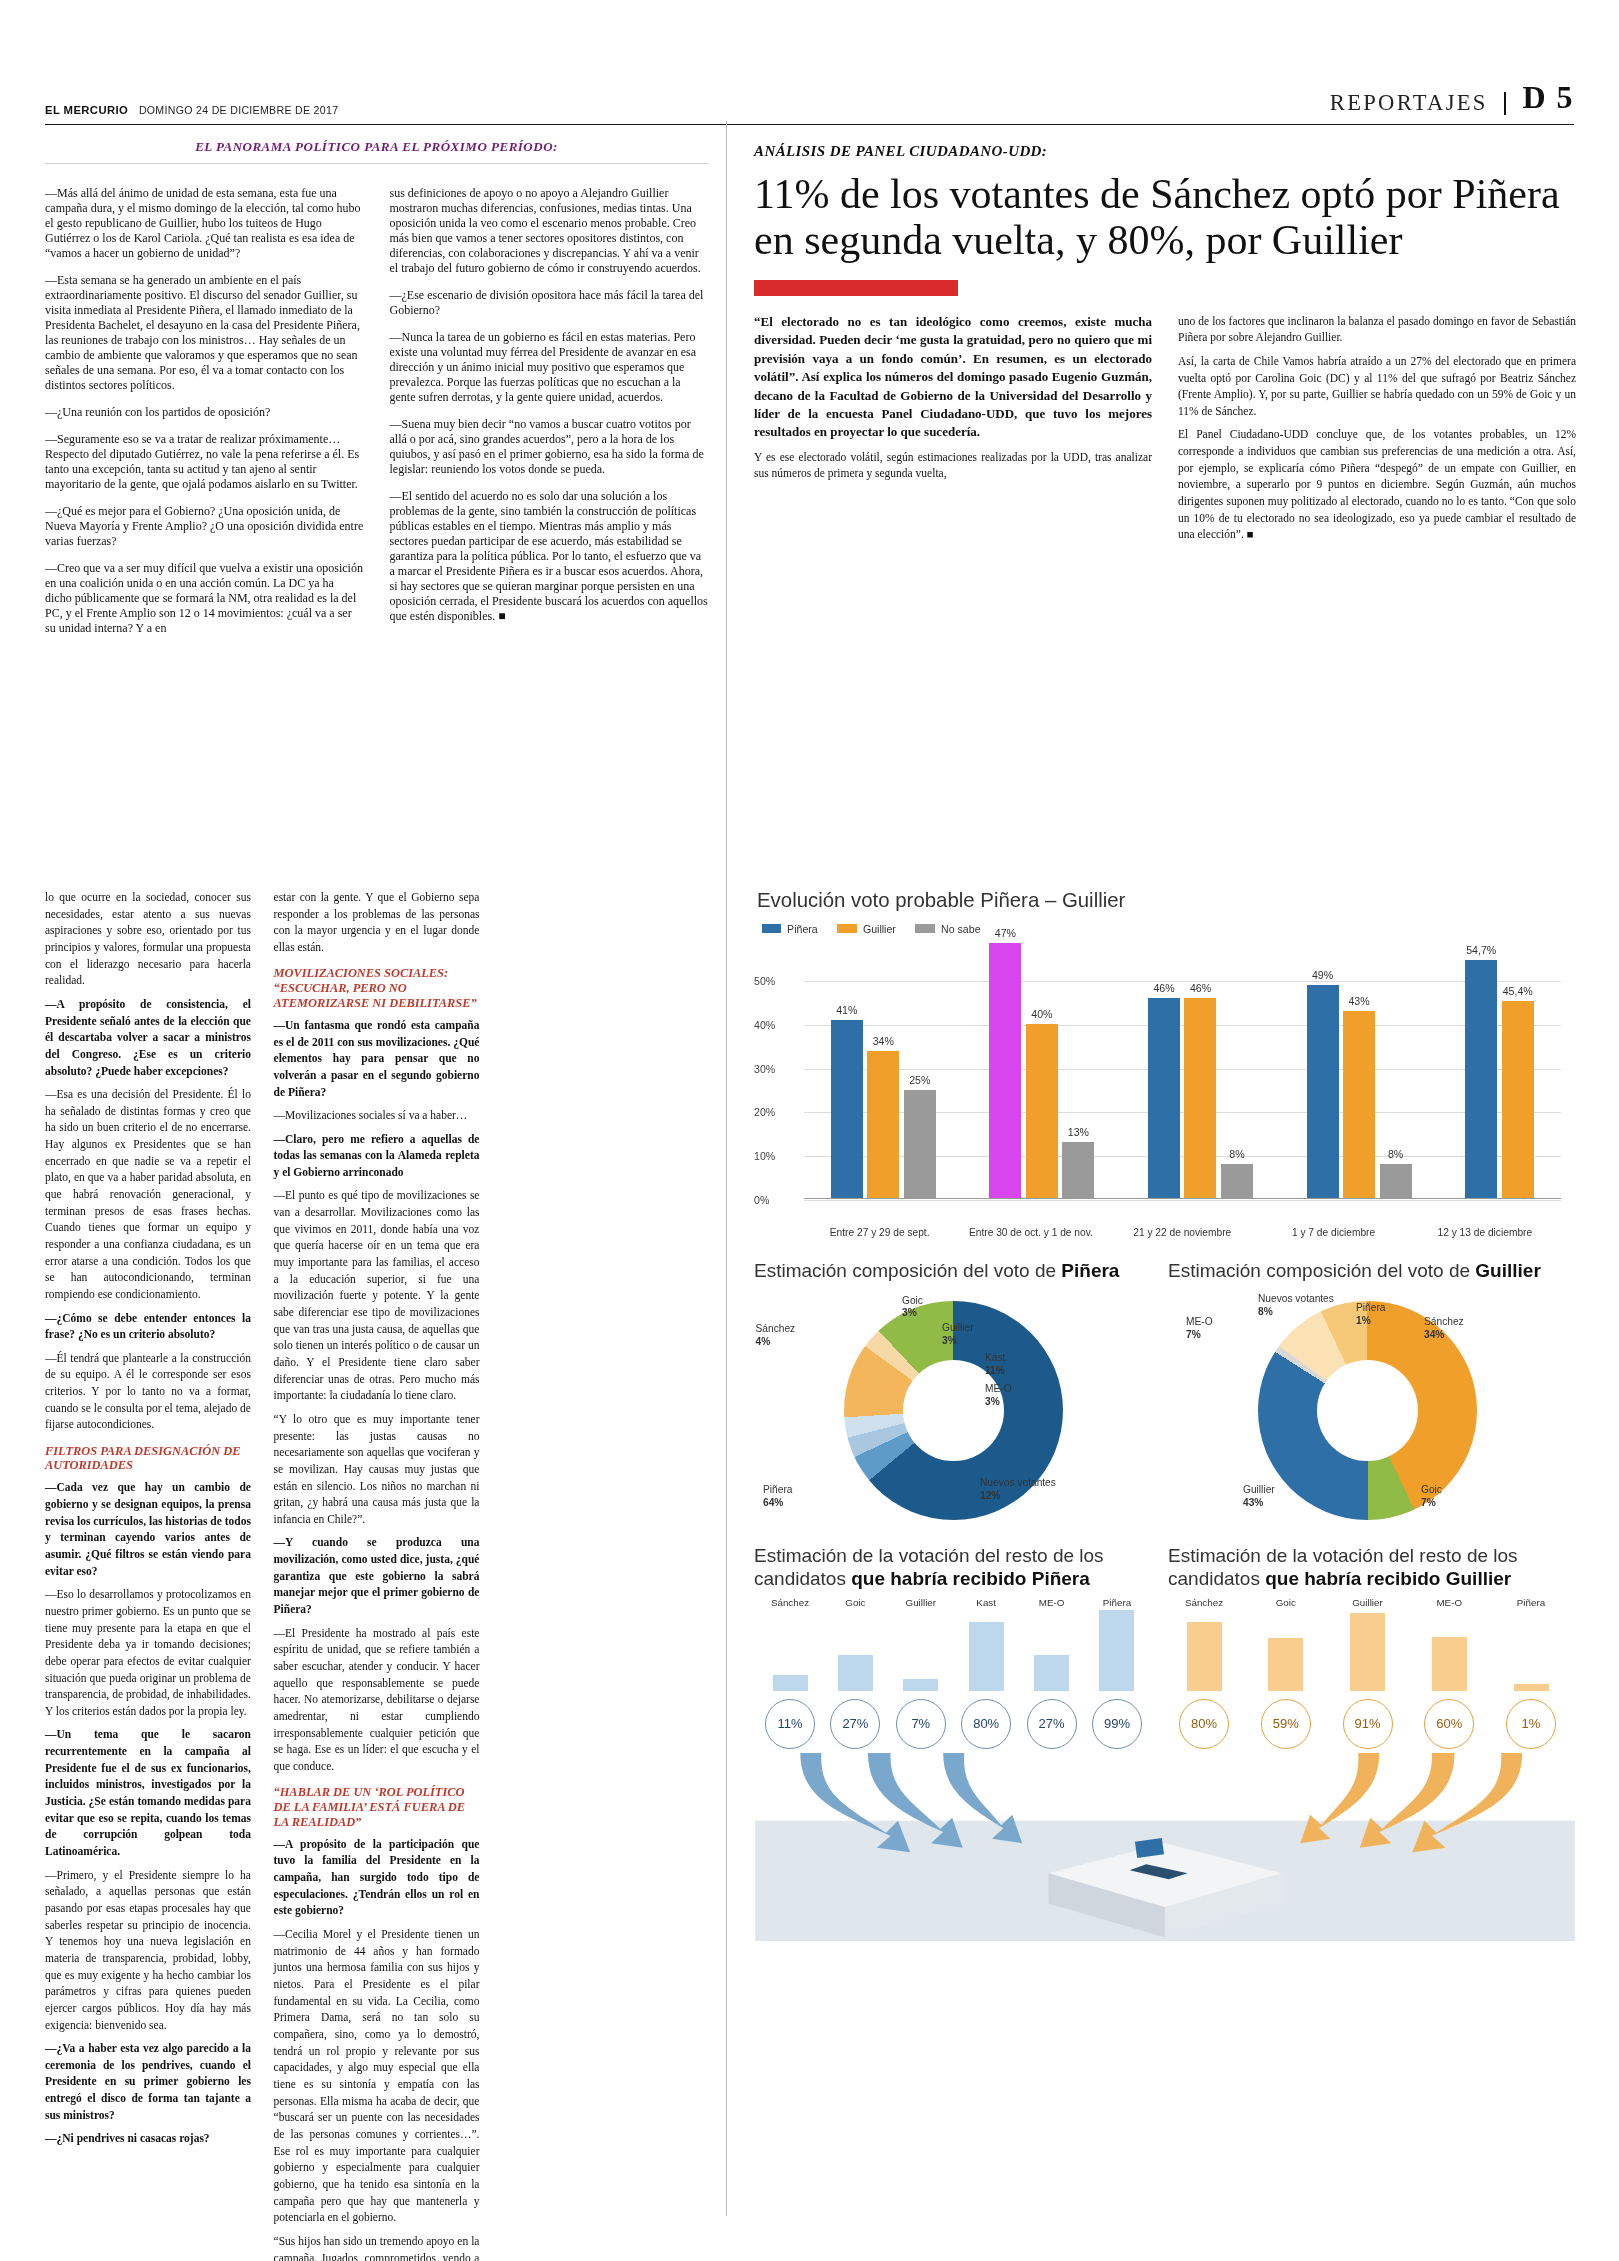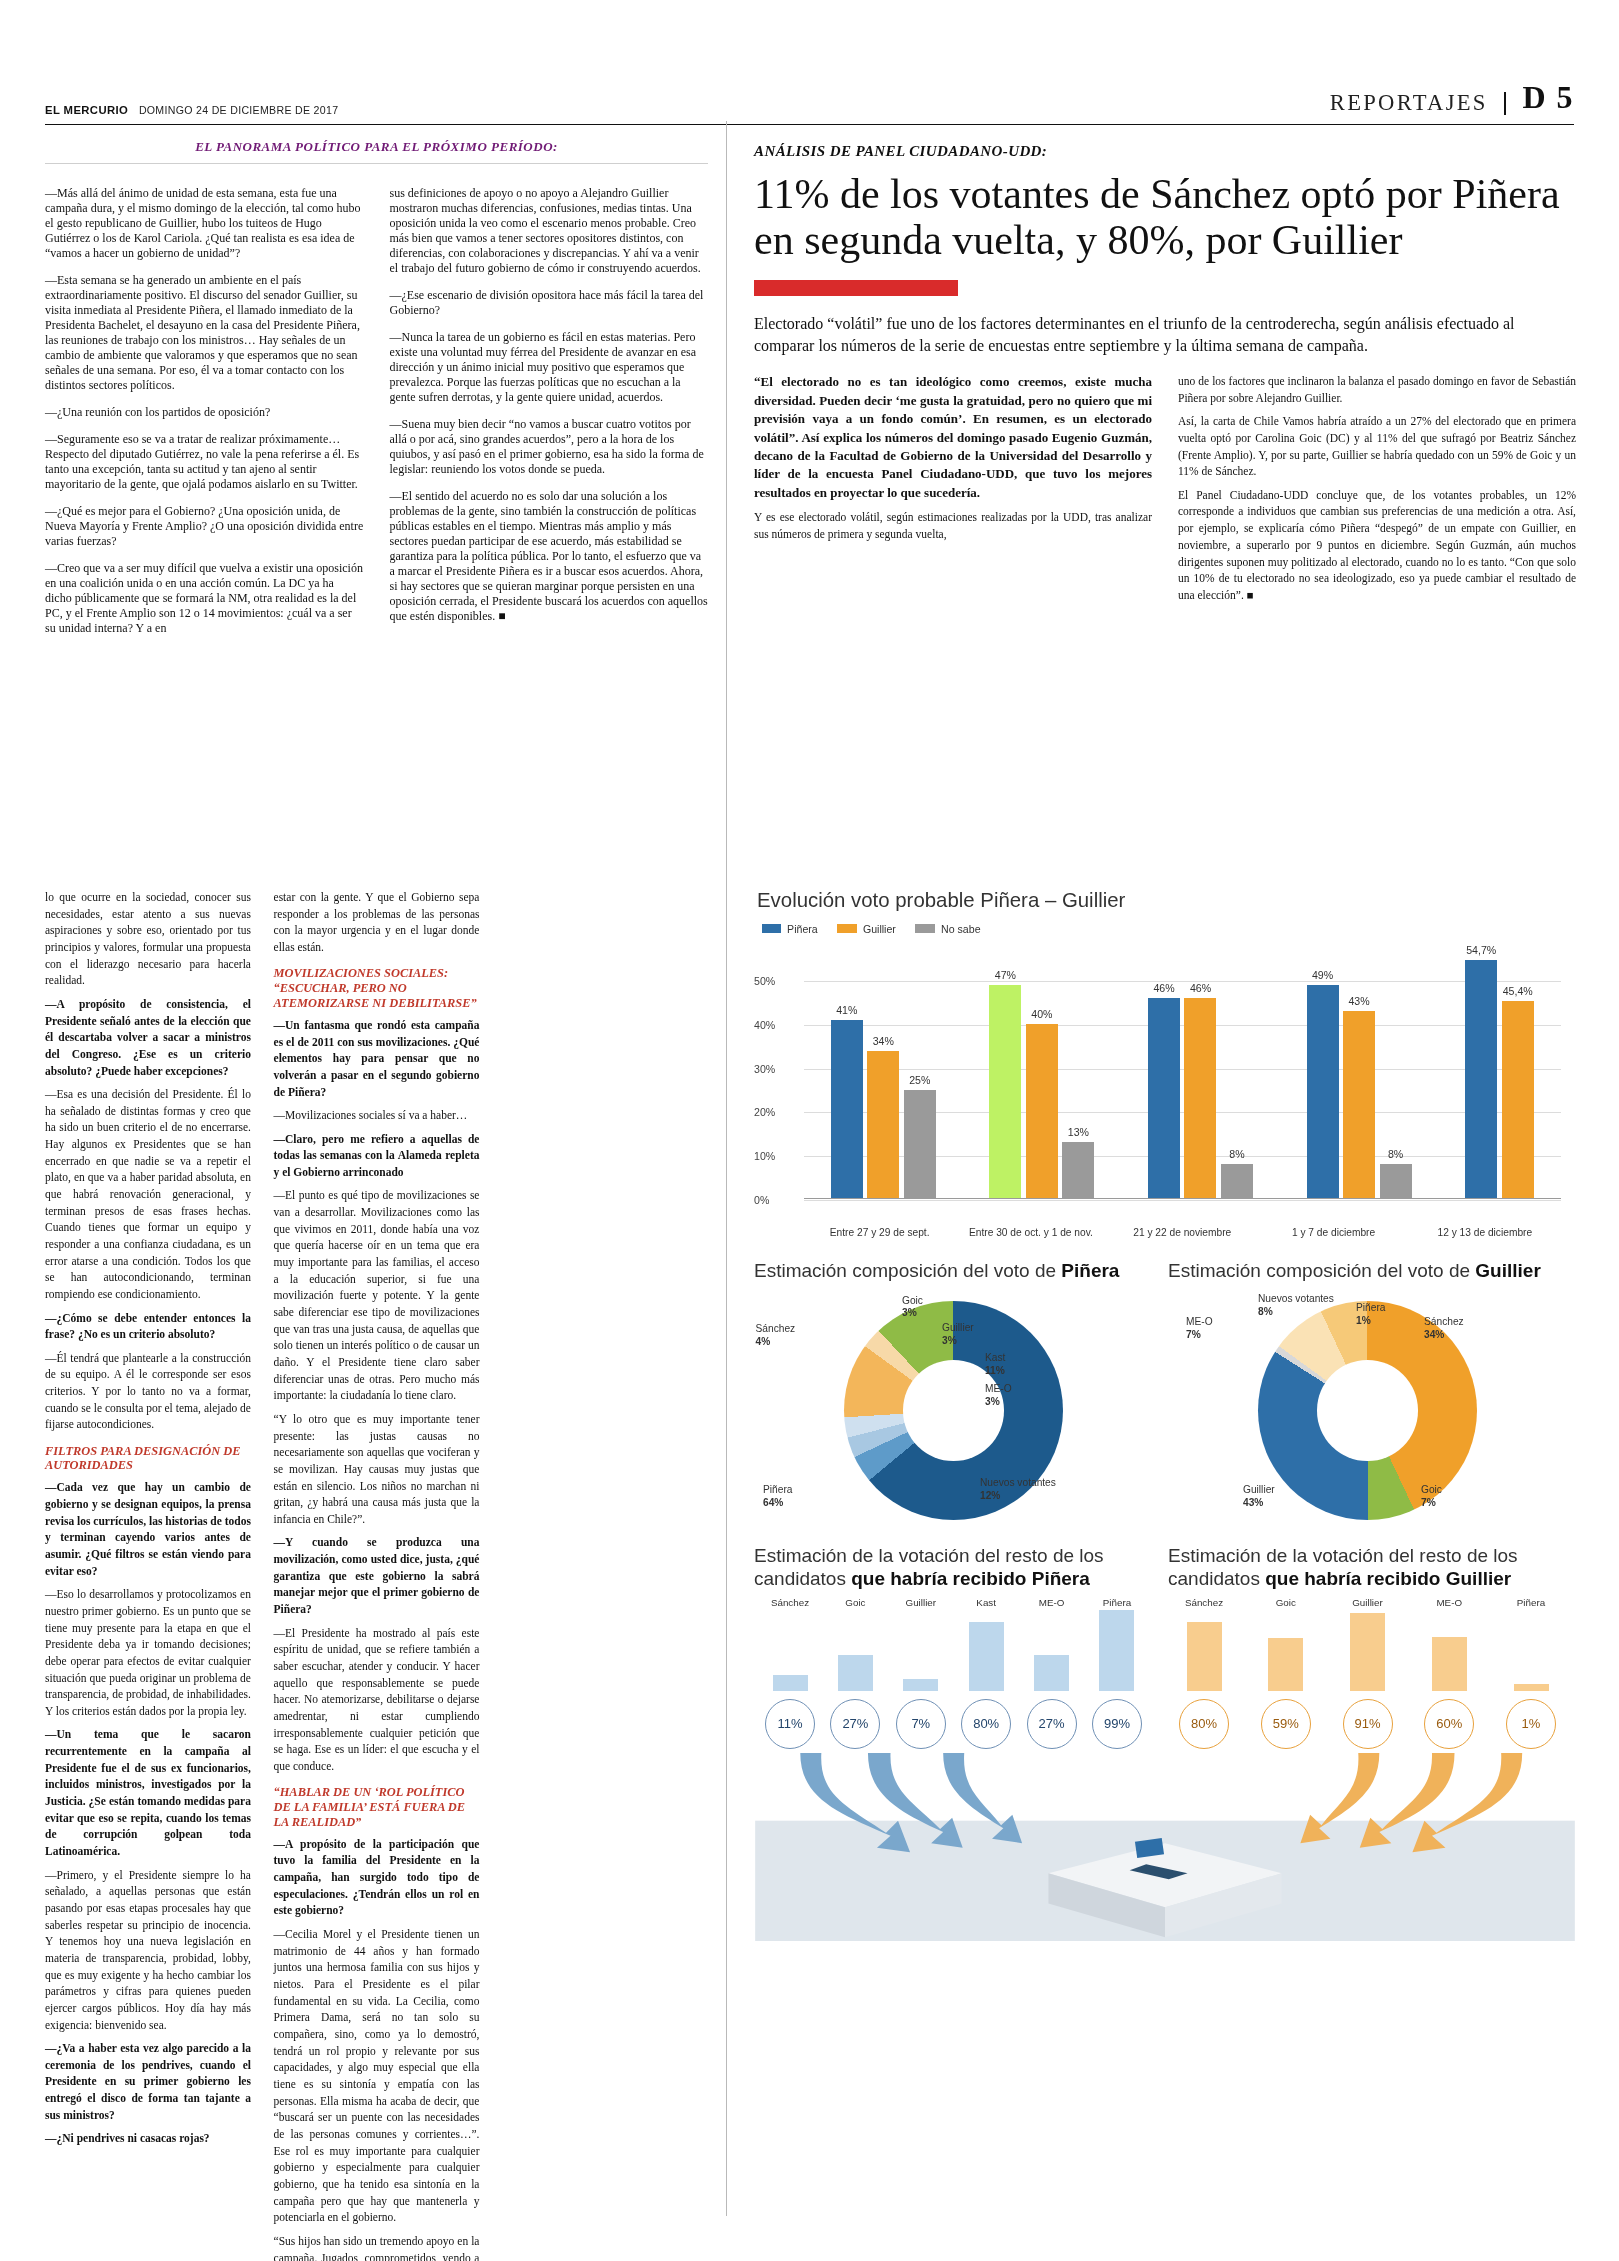--- a/index.html
+++ b/index.html
@@ -192,21 +192,20 @@
         <p>“Sus hijos han sido un tremendo apoyo en la campaña. Jugados, comprometidos, yendo a distintos lugares, entregando, y organizando actividades. Cada uno tiene sus vidas familiares y profesionales. He visto que para el Presidente tenerlos cerca y colaborándole es muy motivador. De ahí a hablar de un “rol político de la familia” me parece que está fuera de la realidad y es conocer poco a la familia Piñera Morel”. ■</p>
       </div>
       <div class="col"></div>
     </div>
   </div>
 
   <div class="right">
     <div class="an-kicker">ANÁLISIS DE PANEL CIUDADANO-UDD:</div>
     <h1 class="an-head">11% de los votantes de Sánchez optó por Piñera en segunda vuelta, y 80%, por Guillier</h1>
     <div class="redbar"></div>
-    <p class="an-lead">Electorado “volátil” fue uno de los factores determinantes en el triunfo de la centroderecha, según análisis efectuado al comparar los números de la serie de encuestas entre septiembre y la última semana de campaña.</p>
     <div class="an-cols">
       <div class="an-col">
         <p class="strong">“El electorado no es tan ideológico como creemos, existe mucha diversidad. Pueden decir ‘me gusta la gratuidad, pero no quiero que mi previsión vaya a un fondo común’. En resumen, es un electorado volátil”. Así explica los números del domingo pasado Eugenio Guzmán, decano de la Facultad de Gobierno de la Universidad del Desarrollo y líder de la encuesta Panel Ciudadano-UDD, que tuvo los mejores resultados en proyectar lo que sucedería.</p>
         <p>Y es ese electorado volátil, según estimaciones realizadas por la UDD, tras analizar sus números de primera y segunda vuelta,</p>
       </div>
       <div class="an-col">
         <p>uno de los factores que inclinaron la balanza el pasado domingo en favor de Sebastián Piñera por sobre Alejandro Guillier.</p>
         <p>Así, la carta de Chile Vamos habría atraído a un 27% del electorado que en primera vuelta optó por Carolina Goic (DC) y al 11% del que sufragó por Beatriz Sánchez (Frente Amplio). Y, por su parte, Guillier se habría quedado con un 59% de Goic y un 11% de Sánchez.</p>
         <p>El Panel Ciudadano-UDD concluye que, de los votantes probables, un 12% corresponde a individuos que cambian sus preferencias de una medición a otra. Así, por ejemplo, se explicaría cómo Piñera “despegó” de un empate con Guillier, en noviembre, a superarlo por 9 puntos en diciembre. Según Guzmán, aún muchos dirigentes suponen muy politizado al electorado, cuando no lo es tanto. “Con que solo un 10% de tu electorado no sea ideologizado, eso ya puede cambiar el resultado de una elección”. ■</p>
       </div>
@@ -253,21 +252,21 @@
                 <span>41%</span>
               </div>
             <div class="bar" style="height:148px;background:#f0a02a">
                 <span>34%</span>
               </div>
             <div class="bar" style="height:109px;background:#9a9a9a">
                 <span>25%</span>
               </div>
           </div>
           <div class="grp">
-            <div class="bar" style="height:214px;background:#bef264">
+            <div class="bar" style="height:256px;background:#d946ef">
                 <span>47%</span>
               </div>
             <div class="bar" style="height:175px;background:#f0a02a">
                 <span>40%</span>
               </div>
             <div class="bar" style="height:57px;background:#9a9a9a">
                 <span>13%</span>
               </div>
           </div>
           <div class="grp">

